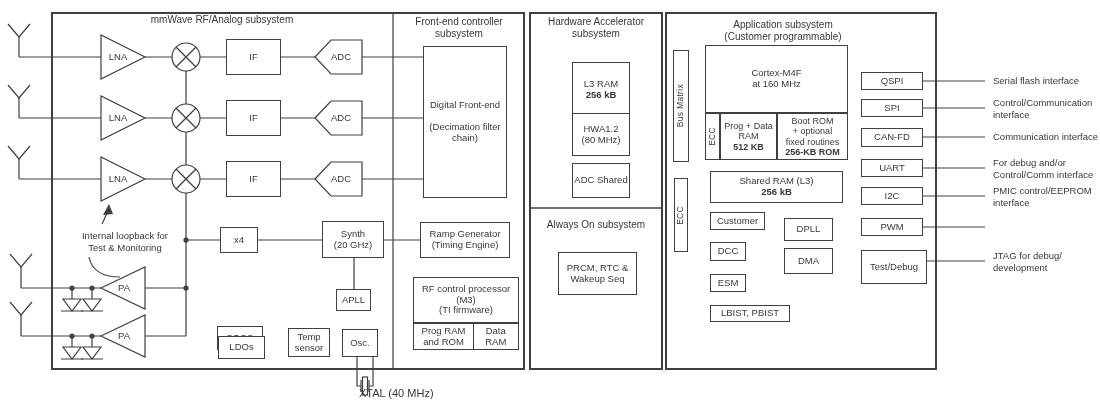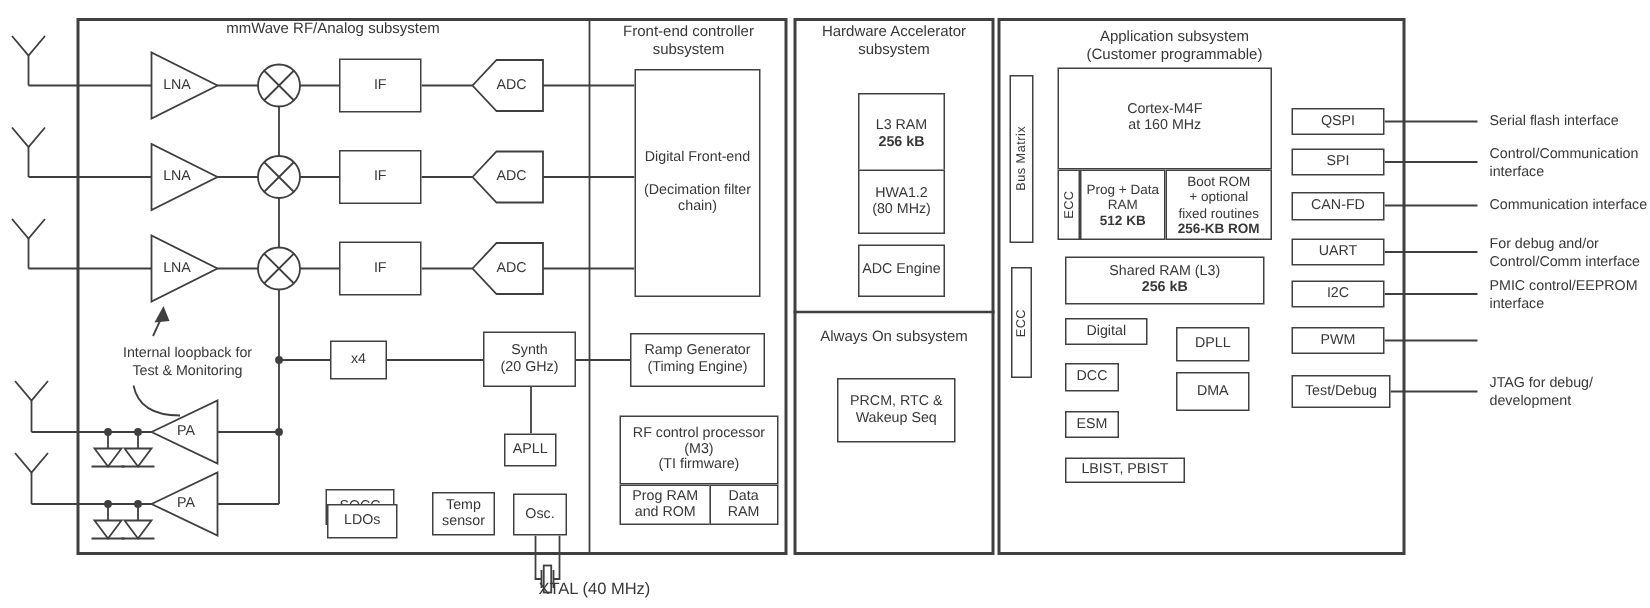--- a/index.html
+++ b/index.html
@@ -226,21 +226,21 @@
 and ROM</div>
   <div class="box" style="left:472.5px;top:323px;width:46.5px;height:27px;">Data
 RAM</div>
 
   <div class="box" style="left:572px;top:62px;width:58px;height:56px;">
     <span>L3 RAM</span>
     <span class="b">256 kB</span>
   </div>
   <div class="box" style="left:572px;top:113px;width:58px;height:43px;">HWA1.2
 (80 MHz)</div>
-  <div class="box" style="left:572px;top:163px;width:58px;height:35px;">ADC Engine</div>
+  <div class="box" style="left:572px;top:163px;width:58px;height:35px;">ADC Shared</div>
 
   <div class="box" style="left:558px;top:252px;width:79px;height:43px;">PRCM, RTC &amp;
 Wakeup Seq</div>
 
   <div class="box" style="left:673px;top:50px;width:16px;height:112px;">
     <span class="vtext">Bus Matrix</span>
   </div>
   <div class="box" style="left:705px;top:45px;width:143px;height:68px;">Cortex-M4F
 at 160 MHz</div>
   <div class="box" style="left:705px;top:113px;width:15px;height:47px;">
@@ -257,34 +257,34 @@
 fixed routines</span>
     <span class="b">256-KB ROM</span>
   </div>
   <div class="box" style="left:674px;top:178px;width:14px;height:74px;">
     <span class="vtext">ECC</span>
   </div>
   <div class="box" style="left:710px;top:171px;width:133px;height:32px;">
     <span>Shared RAM (L3)</span>
     <span class="b">256 kB</span>
   </div>
-  <div class="box thin" style="left:710px;top:212px;width:55px;height:18px;">Digital</div>
+  <div class="box thin" style="left:710px;top:212px;width:55px;height:18px;">Customer</div>
   <div class="box" style="left:784px;top:218px;width:49px;height:23px;">DPLL</div>
   <div class="box" style="left:710px;top:242px;width:36px;height:19px;">DCC</div>
   <div class="box" style="left:784px;top:248px;width:49px;height:26px;">DMA</div>
   <div class="box" style="left:710px;top:274px;width:36px;height:18px;">ESM</div>
   <div class="box thin" style="left:710px;top:305px;width:80px;height:17px;">LBIST, PBIST</div>
 
   <div class="box" style="left:861px;top:72px;width:62px;height:18px;">QSPI</div>
   <div class="box" style="left:861px;top:99px;width:62px;height:18px;">SPI</div>
   <div class="box" style="left:861px;top:128px;width:62px;height:19px;">CAN-FD</div>
   <div class="box" style="left:861px;top:159px;width:62px;height:18px;">UART</div>
   <div class="box" style="left:861px;top:187px;width:62px;height:18px;">I2C</div>
   <div class="box" style="left:861px;top:218px;width:62px;height:18px;">PWM</div>
-  <div class="box" style="left:861px;top:250px;width:66px;height:22px;">Test/Debug</div>
+  <div class="box" style="left:861px;top:250px;width:66px;height:34px;">Test/Debug</div>
 
   <div class="ext" style="left:993px;top:75px;width:110px;">Serial flash interface</div>
   <div class="ext" style="left:993px;top:97px;width:110px;">Control/Communication
 interface</div>
   <div class="ext" style="left:993px;top:131px;width:110px;">Communication interface</div>
   <div class="ext" style="left:993px;top:157px;width:110px;">For debug and/or
 Control/Comm interface</div>
   <div class="ext" style="left:993px;top:185px;width:110px;">PMIC control/EEPROM
 interface</div>
   <div class="ext" style="left:993px;top:250px;width:110px;">JTAG for debug/

